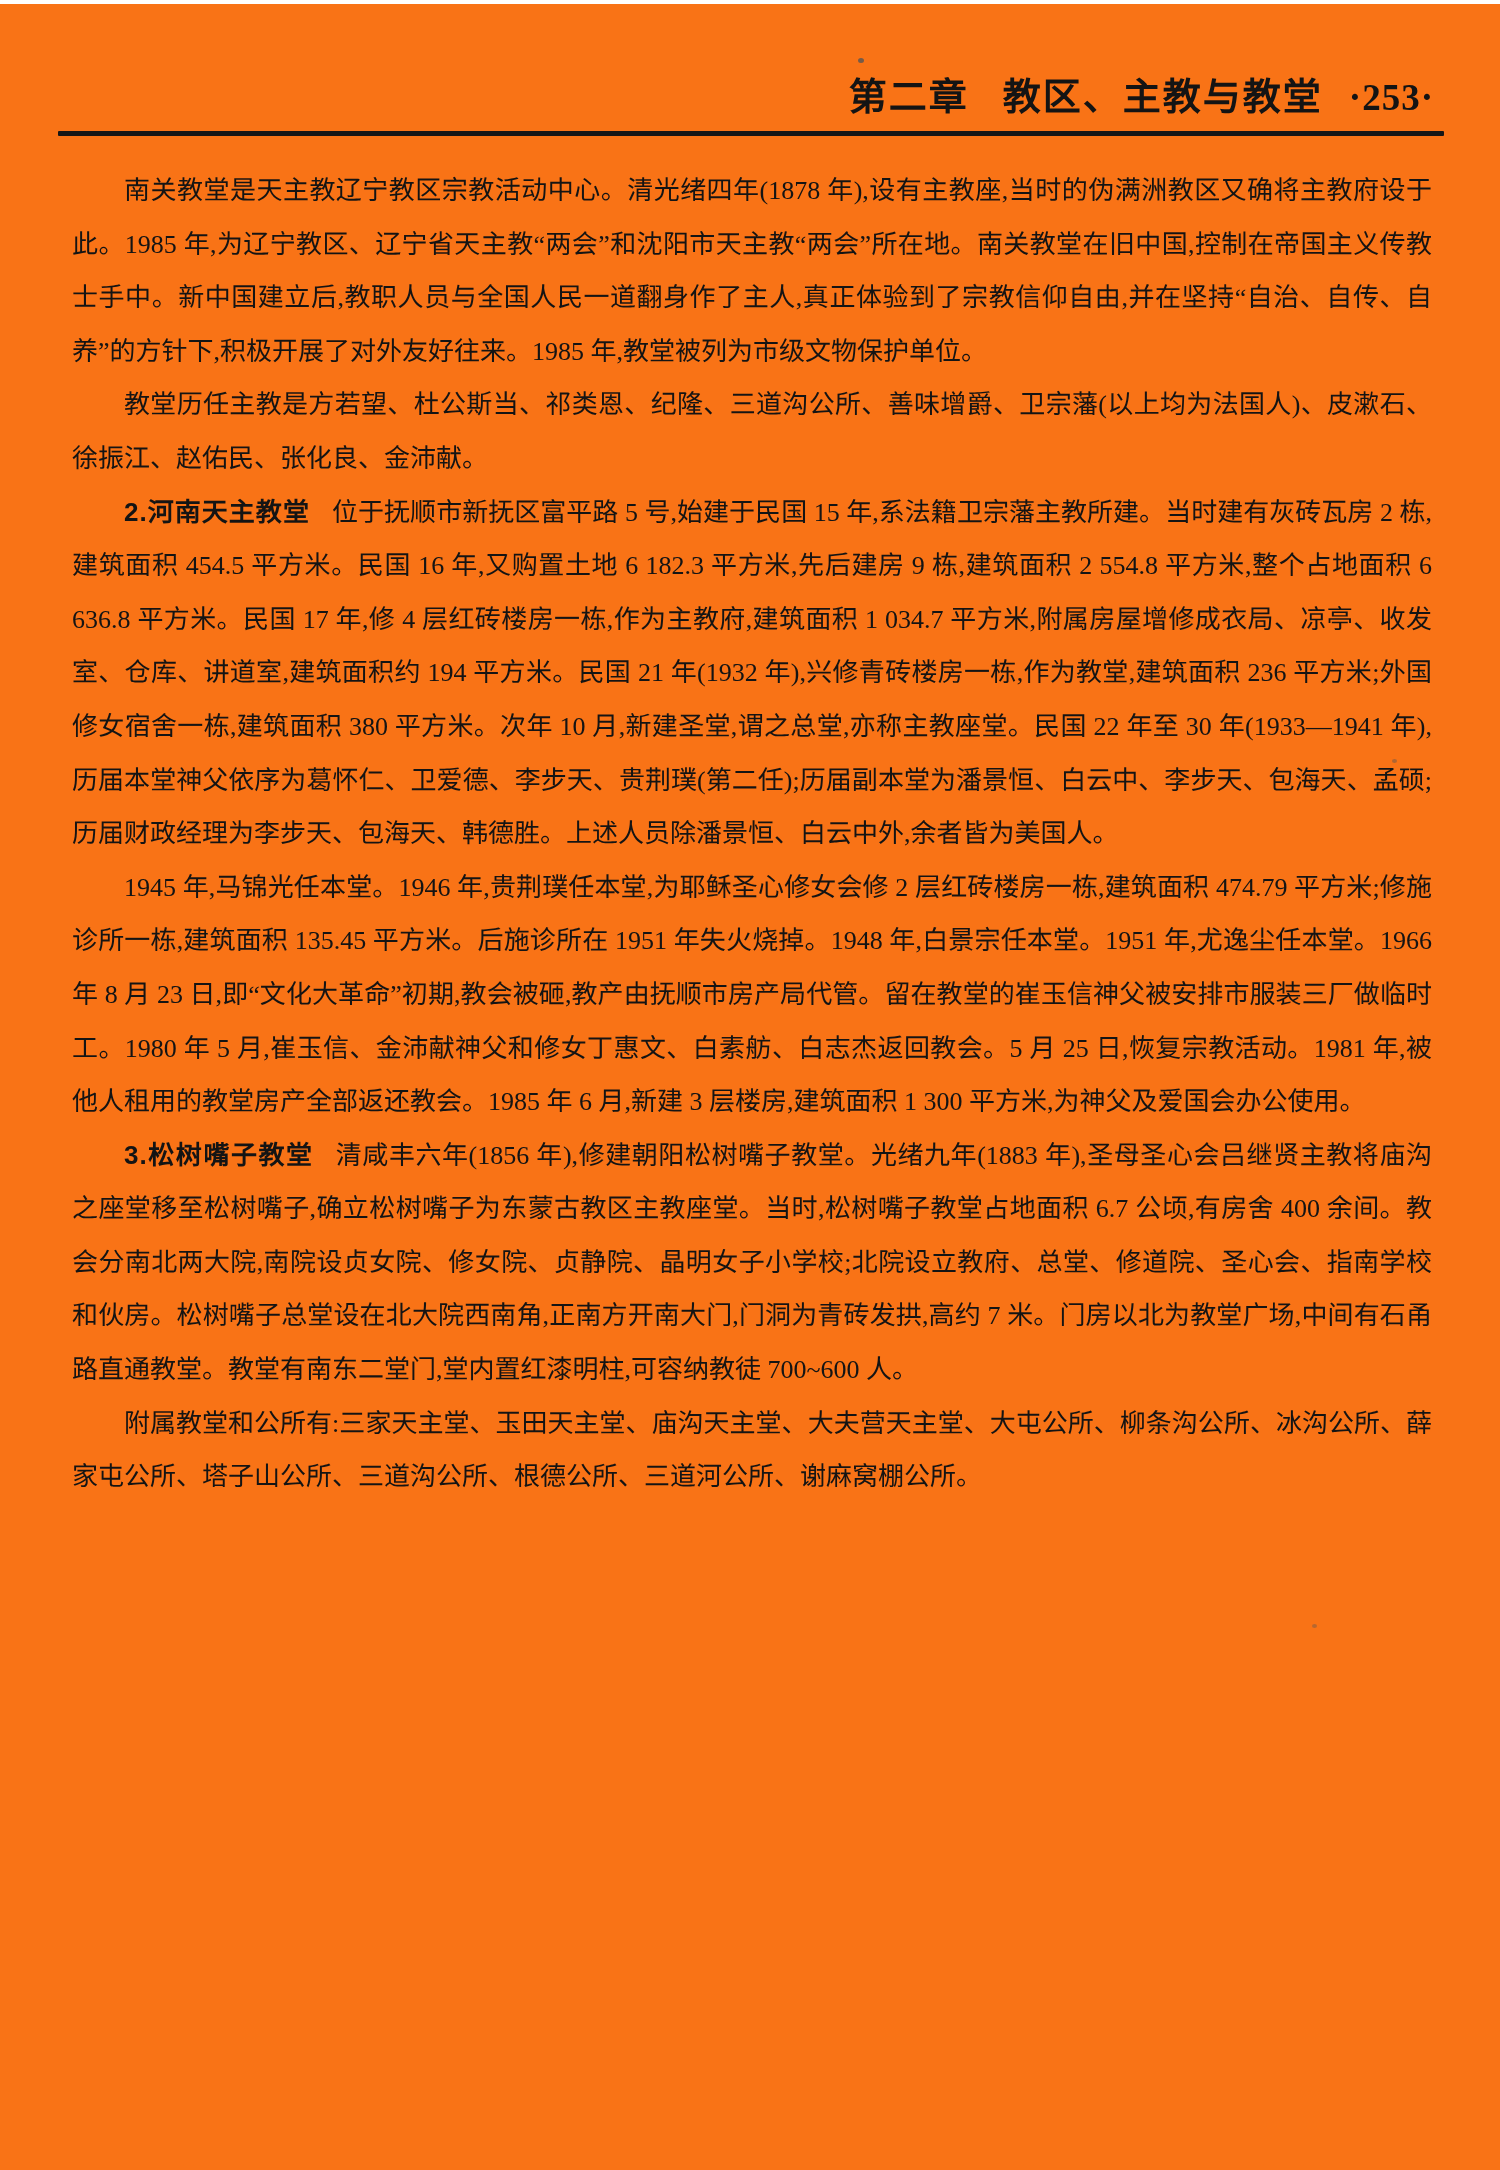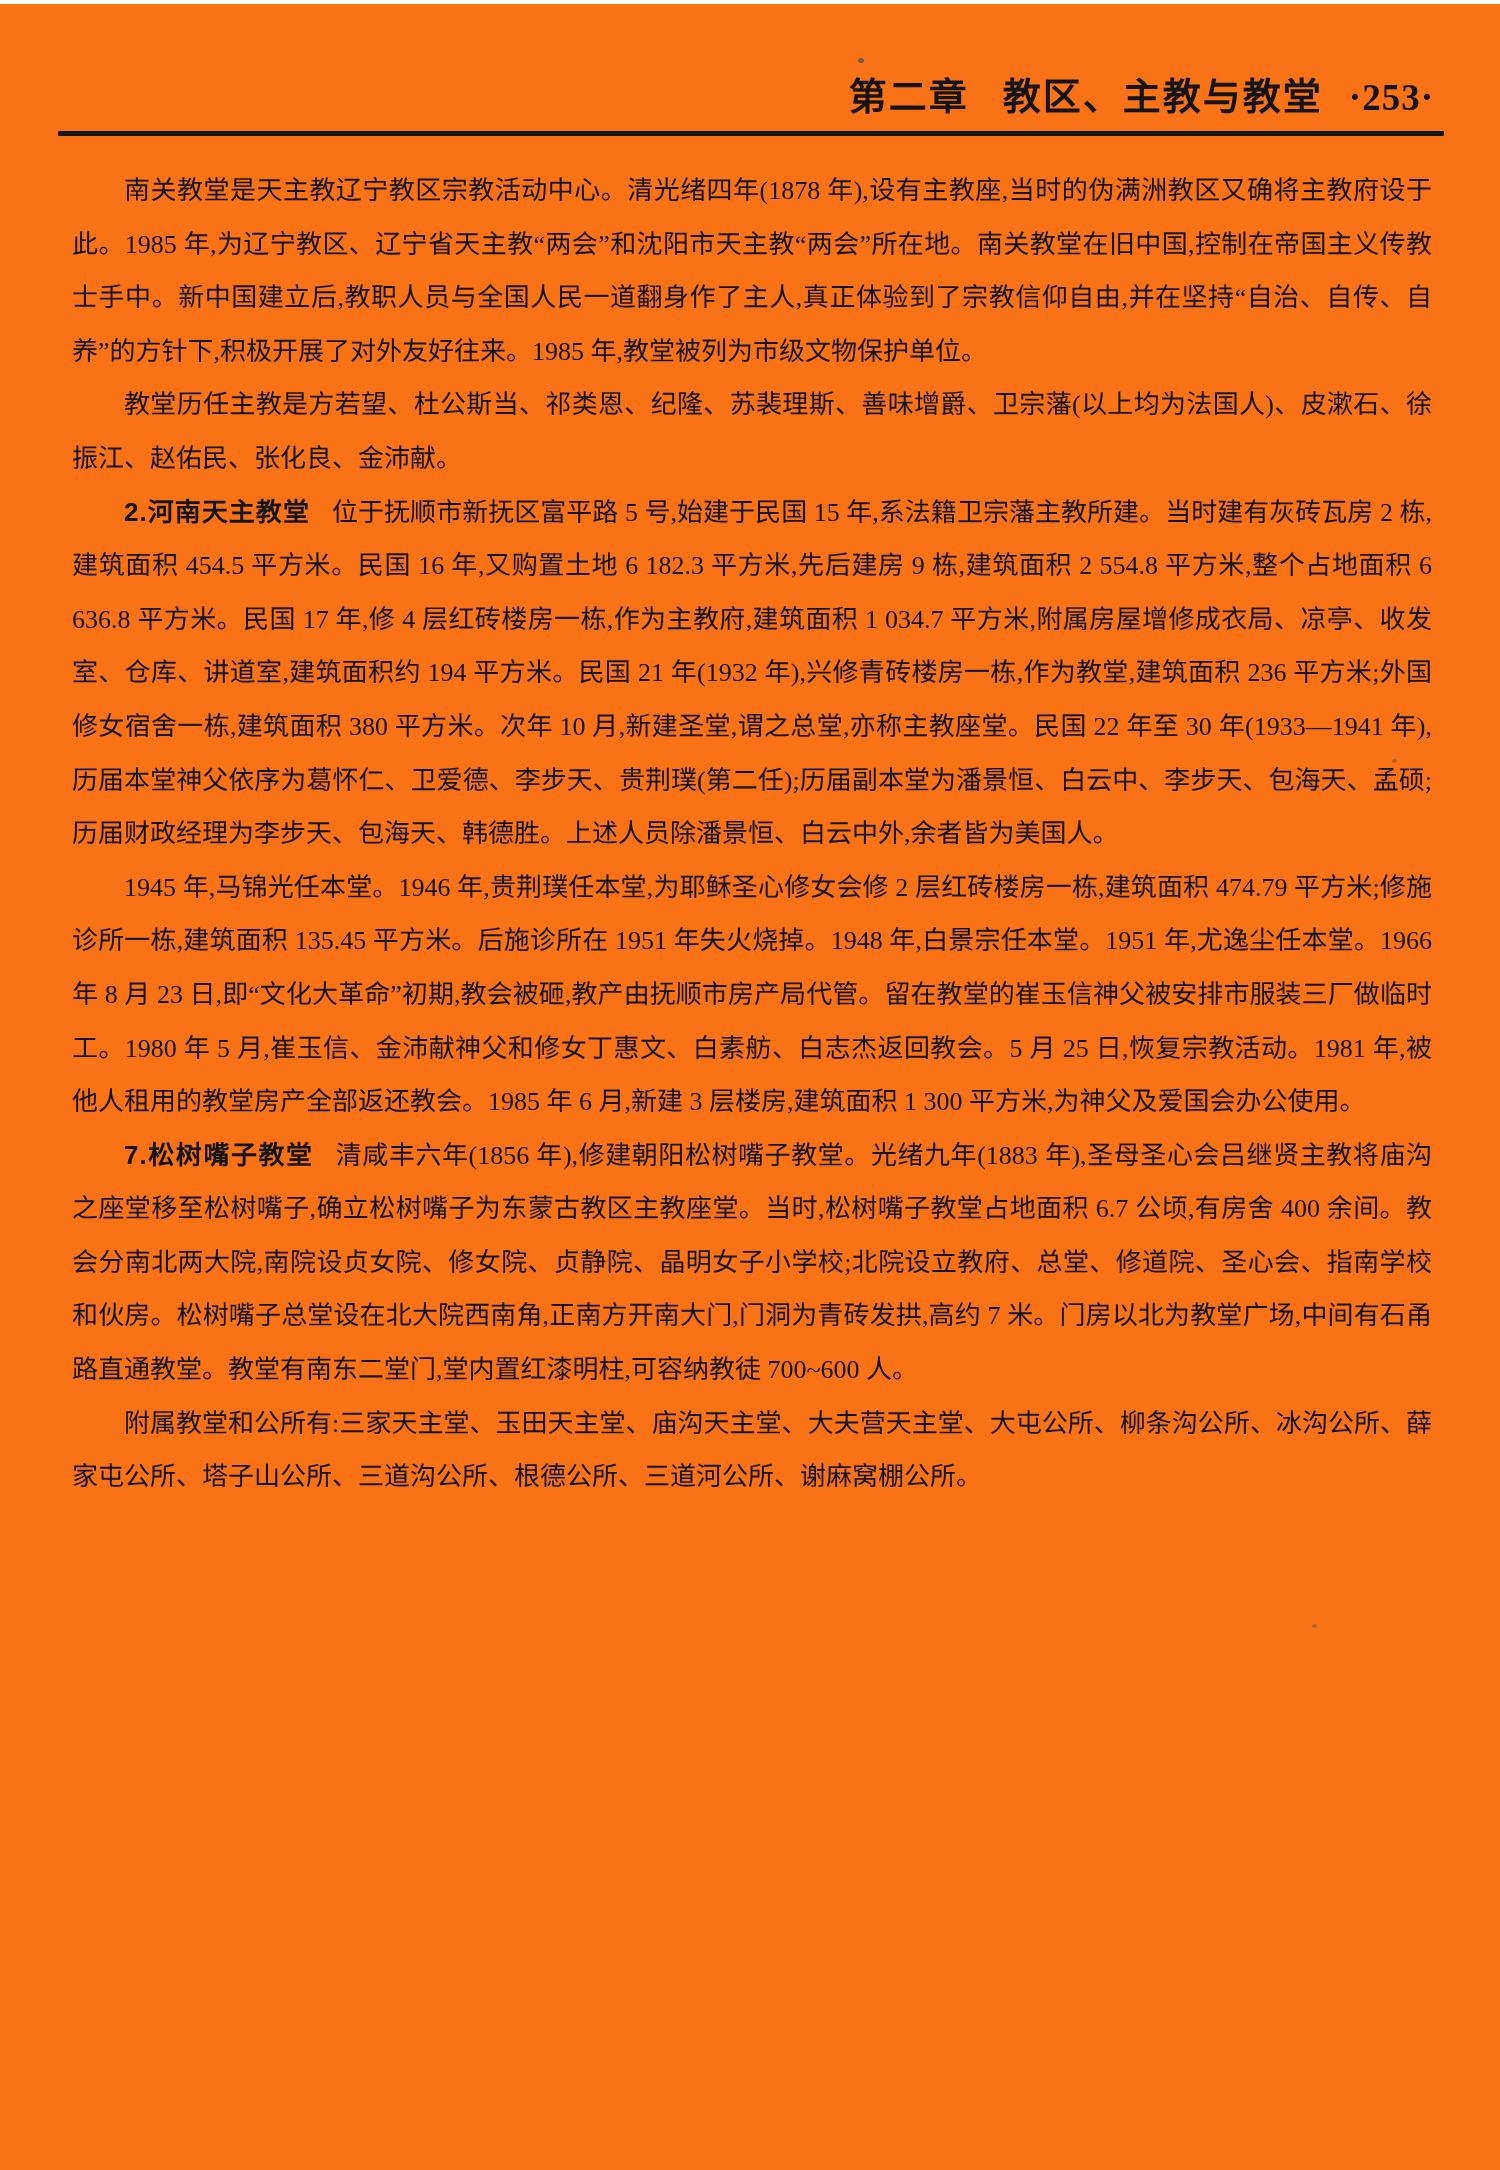--- a/index.html
+++ b/index.html
@@ -92,20 +92,20 @@
   <div class="speck speck-3"></div>
 
   <div class="running-head">
     <span class="chapter-label">第二章</span><span class="chapter-title">教区、主教与教堂</span><span class="page-number">·253·</span>
   </div>
 
   <div class="head-rule"></div>
 
   <div class="body-text" id="body-text">
       <p><span class="run">南关教堂是天主教辽宁教区宗教活动中心。清光绪四年(1878 年),设有主教座,当时的伪满洲教区又确将主教府设于此。1985 年,为辽宁教区、辽宁省天主教“两会”和沈阳市天主教“两会”所在地。南关教堂在旧中国,控制在帝国主义传教士手中。新中国建立后,教职人员与全国人民一道翻身作了主人,真正体验到了宗教信仰自由,并在坚持“自治、自传、自养”的方针下,积极开展了对外友好往来。1985 年,教堂被列为市级文物保护单位。</span></p>
-      <p><span class="run">教堂历任主教是方若望、杜公斯当、祁类恩、纪隆、苏裴理斯、善味增爵、卫宗藩(以上均为法国人)、皮漱石、徐振江、赵佑民、张化良、金沛献。</span></p>
+      <p><span class="run">教堂历任主教是方若望、杜公斯当、祁类恩、纪隆、三道沟公所、善味增爵、卫宗藩(以上均为法国人)、皮漱石、徐振江、赵佑民、张化良、金沛献。</span></p>
       <p><span class="section-lead">2.河南天主教堂</span><span class="run">位于抚顺市新抚区富平路 5 号,始建于民国 15 年,系法籍卫宗藩主教所建。当时建有灰砖瓦房 2 栋,建筑面积 454.5 平方米。民国 16 年,又购置土地 6 182.3 平方米,先后建房 9 栋,建筑面积 2 554.8 平方米,整个占地面积 6 636.8 平方米。民国 17 年,修 4 层红砖楼房一栋,作为主教府,建筑面积 1 034.7 平方米,附属房屋增修成衣局、凉亭、收发室、仓库、讲道室,建筑面积约 194 平方米。民国 21 年(1932 年),兴修青砖楼房一栋,作为教堂,建筑面积 236 平方米;外国修女宿舍一栋,建筑面积 380 平方米。次年 10 月,新建圣堂,谓之总堂,亦称主教座堂。民国 22 年至 30 年(1933—1941 年),历届本堂神父依序为葛怀仁、卫爱德、李步天、贵荆璞(第二任);历届副本堂为潘景恒、白云中、李步天、包海天、孟硕;历届财政经理为李步天、包海天、韩德胜。上述人员除潘景恒、白云中外,余者皆为美国人。</span></p>
       <p><span class="run">1945 年,马锦光任本堂。1946 年,贵荆璞任本堂,为耶稣圣心修女会修 2 层红砖楼房一栋,建筑面积 474.79 平方米;修施诊所一栋,建筑面积 135.45 平方米。后施诊所在 1951 年失火烧掉。1948 年,白景宗任本堂。1951 年,尤逸尘任本堂。1966 年 8 月 23 日,即“文化大革命”初期,教会被砸,教产由抚顺市房产局代管。留在教堂的崔玉信神父被安排市服装三厂做临时工。1980 年 5 月,崔玉信、金沛献神父和修女丁惠文、白素舫、白志杰返回教会。5 月 25 日,恢复宗教活动。1981 年,被他人租用的教堂房产全部返还教会。1985 年 6 月,新建 3 层楼房,建筑面积 1 300 平方米,为神父及爱国会办公使用。</span></p>
-      <p><span class="section-lead">7.松树嘴子教堂</span><span class="run">清咸丰六年(1856 年),修建朝阳松树嘴子教堂。光绪九年(1883 年),圣母圣心会吕继贤主教将庙沟之座堂移至松树嘴子,确立松树嘴子为东蒙古教区主教座堂。当时,松树嘴子教堂占地面积 6.7 公顷,有房舍 400 余间。教会分南北两大院,南院设贞女院、修女院、贞静院、晶明女子小学校;北院设立教府、总堂、修道院、圣心会、指南学校和伙房。松树嘴子总堂设在北大院西南角,正南方开南大门,门洞为青砖发拱,高约 7 米。门房以北为教堂广场,中间有石甬路直通教堂。教堂有南东二堂门,堂内置红漆明柱,可容纳教徒 700~600 人。</span></p>
+      <p><span class="section-lead">3.松树嘴子教堂</span><span class="run">清咸丰六年(1856 年),修建朝阳松树嘴子教堂。光绪九年(1883 年),圣母圣心会吕继贤主教将庙沟之座堂移至松树嘴子,确立松树嘴子为东蒙古教区主教座堂。当时,松树嘴子教堂占地面积 6.7 公顷,有房舍 400 余间。教会分南北两大院,南院设贞女院、修女院、贞静院、晶明女子小学校;北院设立教府、总堂、修道院、圣心会、指南学校和伙房。松树嘴子总堂设在北大院西南角,正南方开南大门,门洞为青砖发拱,高约 7 米。门房以北为教堂广场,中间有石甬路直通教堂。教堂有南东二堂门,堂内置红漆明柱,可容纳教徒 700~600 人。</span></p>
       <p><span class="run">附属教堂和公所有:三家天主堂、玉田天主堂、庙沟天主堂、大夫营天主堂、大屯公所、柳条沟公所、冰沟公所、薛家屯公所、塔子山公所、三道沟公所、根德公所、三道河公所、谢麻窝棚公所。</span></p>
     </div>
 
 </div>
 
 </body></html>

